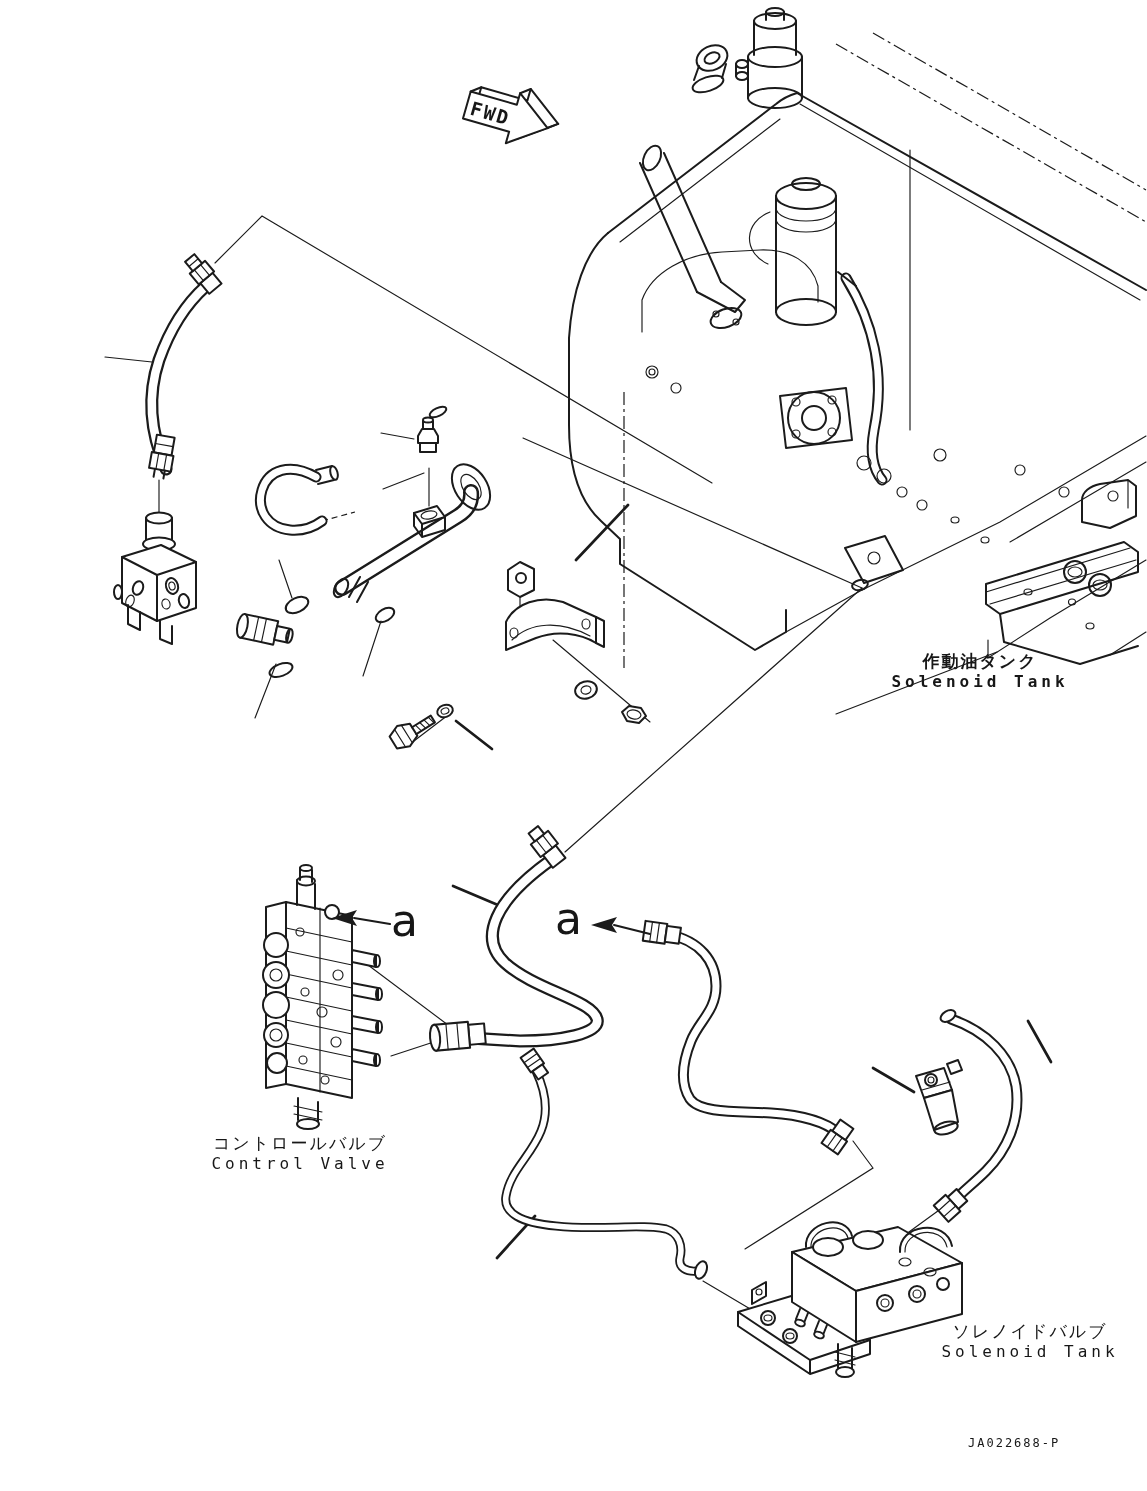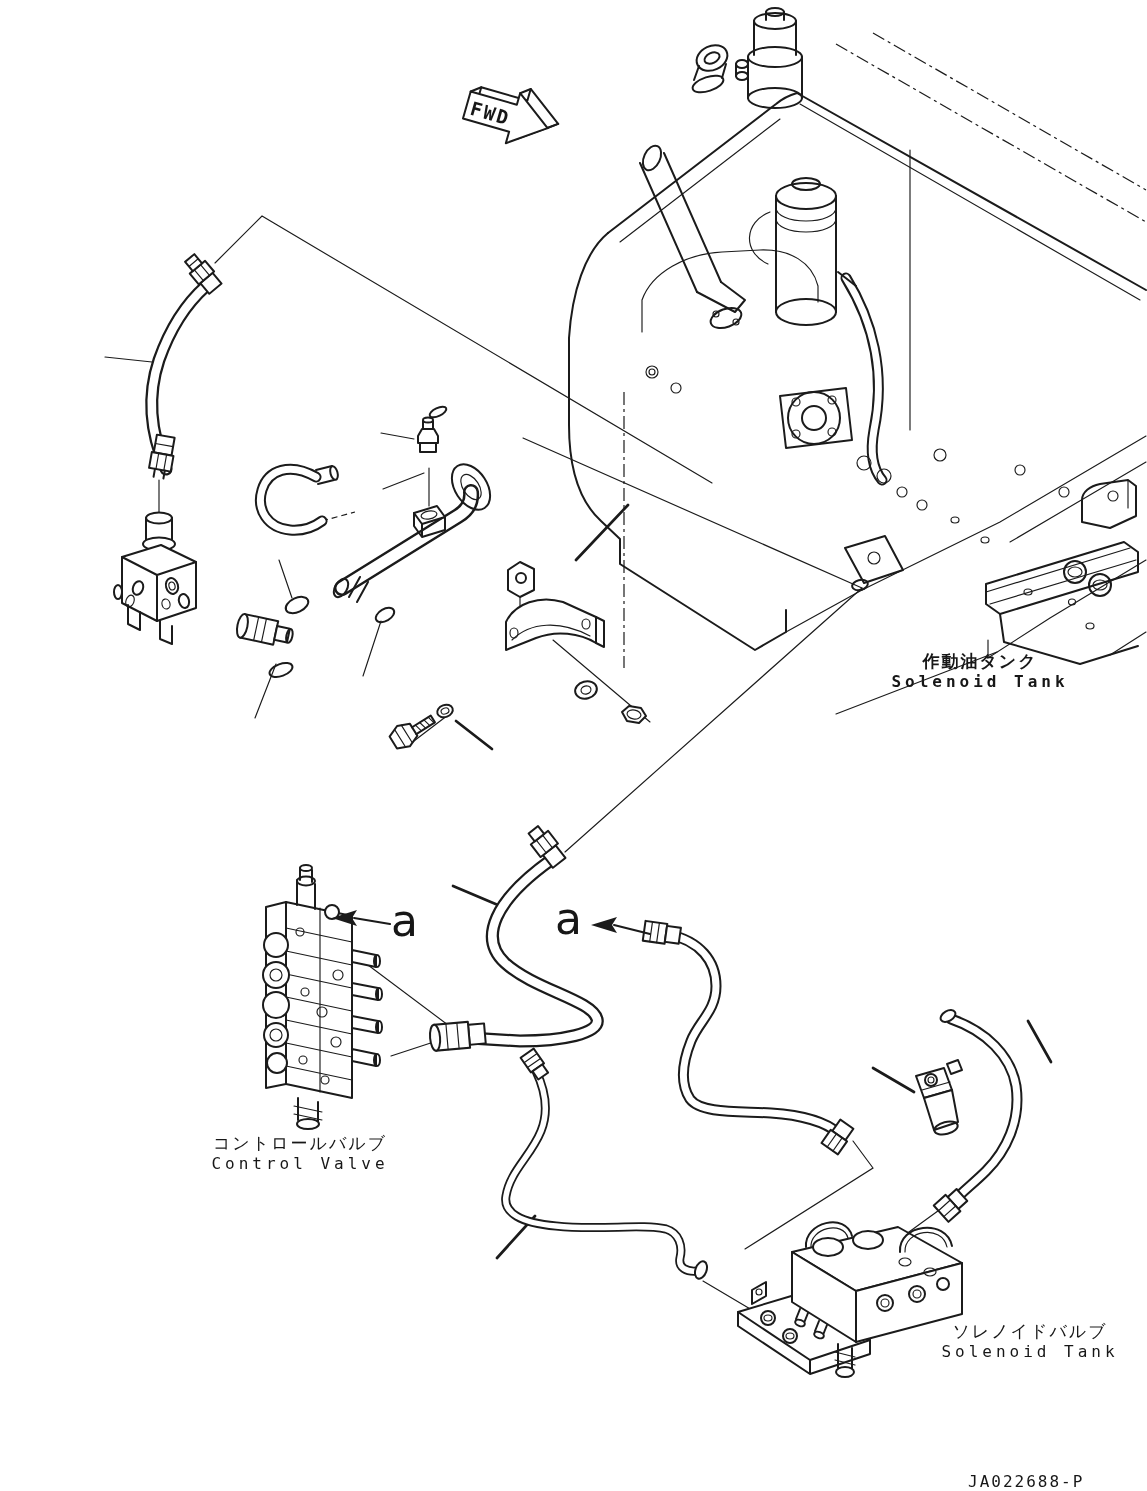--- a/index.html
+++ b/index.html
@@ -15,21 +15,21 @@
   .dsh{fill:none;stroke:#1b1b1b;stroke-width:1.2;stroke-dasharray:6 4;}
   .fw{fill:#ffffff;stroke:#1b1b1b;stroke-width:2;stroke-linejoin:round;}
   .fb{fill:#1b1b1b;stroke:none;}
   .lbl{position:absolute;text-align:center;line-height:1.3;white-space:nowrap;}
   .jp{font-size:17px;letter-spacing:2px;font-family:"DejaVu Sans",sans-serif;}
   .en{font-size:16px;letter-spacing:4px;font-family:"DejaVu Sans Mono","Liberation Mono",monospace;}
   .callout-a{position:absolute;font-size:44px;font-family:"DejaVu Sans",sans-serif;}
   .fwd-text{position:absolute;left:474px;top:97px;transform:rotate(16deg);transform-origin:left top;
     font-family:"DejaVu Sans Mono","Liberation Mono",monospace;font-size:19px;letter-spacing:2px;font-weight:bold;}
   .dwg-no{position:absolute;left:968px;top:1436px;font-family:"DejaVu Sans Mono","Liberation Mono",monospace;
-    font-size:16px;letter-spacing:2px;margin-top:36px;}
+    font-size:12px;letter-spacing:2px;}
 </style>
 </head>
 <body>
 
 <div class="canvas">
 
 <svg width="1147" height="1491" viewBox="0 0 1147 1491">
 
   <g>
     <path class="thn" d="M105,357 L152,362"></path>

